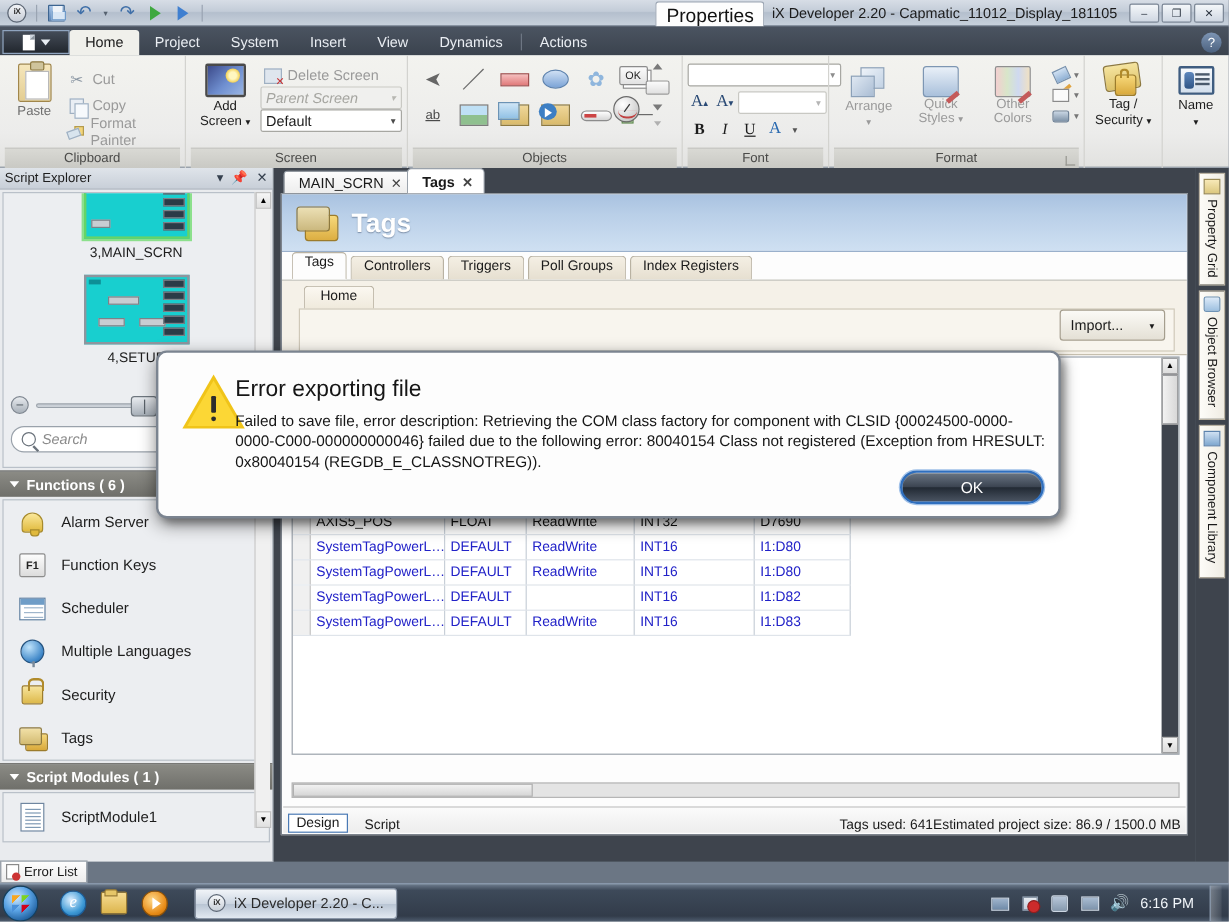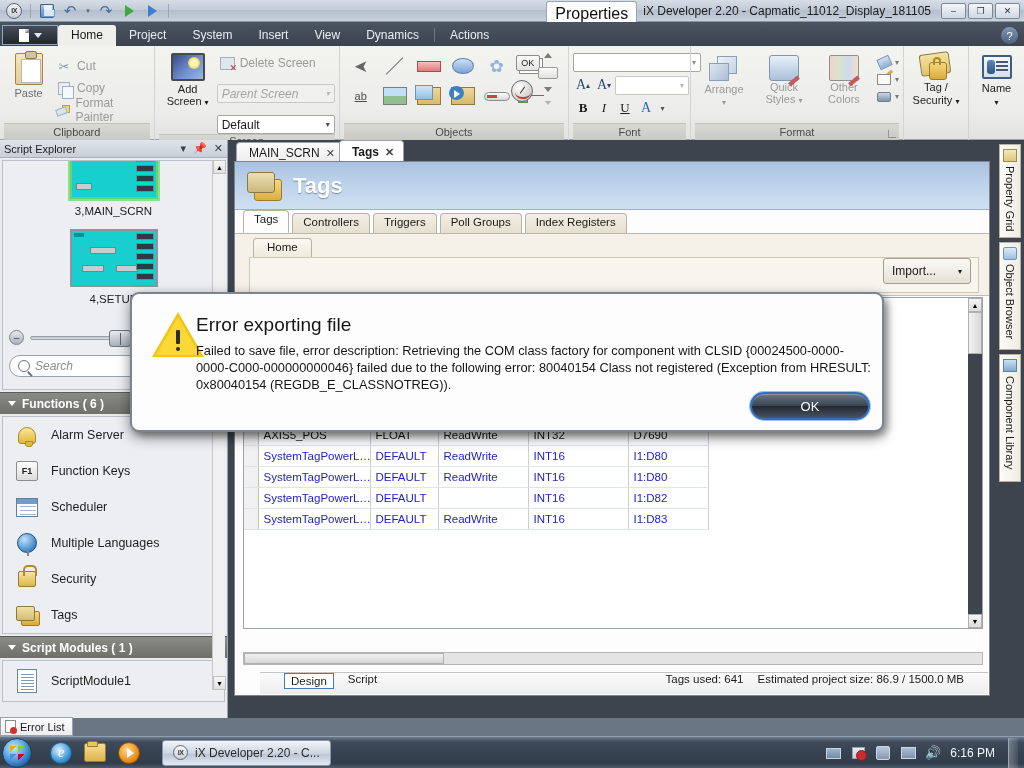--- a/index.html
+++ b/index.html
@@ -323,24 +323,24 @@
   .gvs-up { width:14px;height:14px;background:linear-gradient(180deg,#f4f4f4,#dcdcdc);border:1px solid #b0b0b0;display:flex;align-items:center;justify-content:center;}
   .gvs-dn { position:absolute; bottom:0; width:14px;height:14px;background:linear-gradient(180deg,#f4f4f4,#dcdcdc);border:1px solid #b0b0b0;display:flex;align-items:center;justify-content:center;}
   .gvs-th { position:absolute; top:14px; width:14px; height:42px; background:linear-gradient(90deg,#f2f2f2,#d8d8d8); border:1px solid #b0b0b0; }
 
   .gridhsb { position:absolute; left:8px; bottom:30px; width:740px; height:13px; background:#e4e4e4; border:1px solid #b6b6b6; }
   .gridhsb .th { position:absolute; left:0; top:0; width:200px; height:11px; background:linear-gradient(180deg,#f2f2f2,#d6d6d6); border:1px solid #b0b0b0; }
 
   .statusbar {
     position:absolute; left:1px; bottom:1px; right:1px; height:22px;
     background:linear-gradient(180deg,#fbfbfb,#ededed); border-top:1px solid #c4c4c4;
-    display:flex; align-items:flex-start; padding:0 24px; gap:14px; font-size:11.5px; color:#1a1a1a;margin-left:24px;
+    display:flex; align-items:flex-end; padding:0 4px; gap:14px; font-size:11.5px; color:#1a1a1a;
   }
   .dsbtn { padding:1px 6px; border:1px solid #4a7ab5; background:#fff; }
-  .statusright { margin-left:auto; display:flex; gap:14px; }
+  .statusright { margin-left:auto; display:flex; }
 
   
   .rrail { position:absolute; left:996px; top:140px; width:28px; height:578px; background:#3e444d; }
   .vtab {
     width:22px; background:linear-gradient(90deg,#fdfcf8,#efece3);
     border:1px solid #b9b2a2; margin:4px 2px 0 3px;
     display:flex; flex-direction:column; align-items:center; gap:4px; padding:4px 0;
   }
   .vtxt { writing-mode:vertical-rl; font-size:11px; color:#1a1a1a; white-space:nowrap; }
   .pgico { width:14px;height:13px;background:linear-gradient(180deg,#f7e9b8,#dcc87f);border:1px solid #9a8a55;}
@@ -516,21 +516,21 @@
 
     <div class="rgroup" style="width:185px">
       <div class="rgbody">
         <div class="bigbtn en" style="width:58px">
           <div class="scrnico"></div>
           <div class="lbl" style="color:#1d1d1d">
             <span>Add</span><br>
             <span>Screen</span> <span style="font-size:8px">▾</span>
           </div>
         </div>
-        <div style="display:flex;flex-direction:column;gap:12px;padding-top:3px;width:118px">
+        <div style="display:flex;flex-direction:column;gap:0;padding-top:3px;width:118px">
           <div class="smallrow" style="height:18px;gap:4px">
             <span class="sico">
                 <span class="delscr"></span>
               </span>
             <span>Delete Screen</span>
           </div>
           <div class="combo dis">
             <span>Parent Screen</span>
             <span class="arr">▾</span>
           </div>

